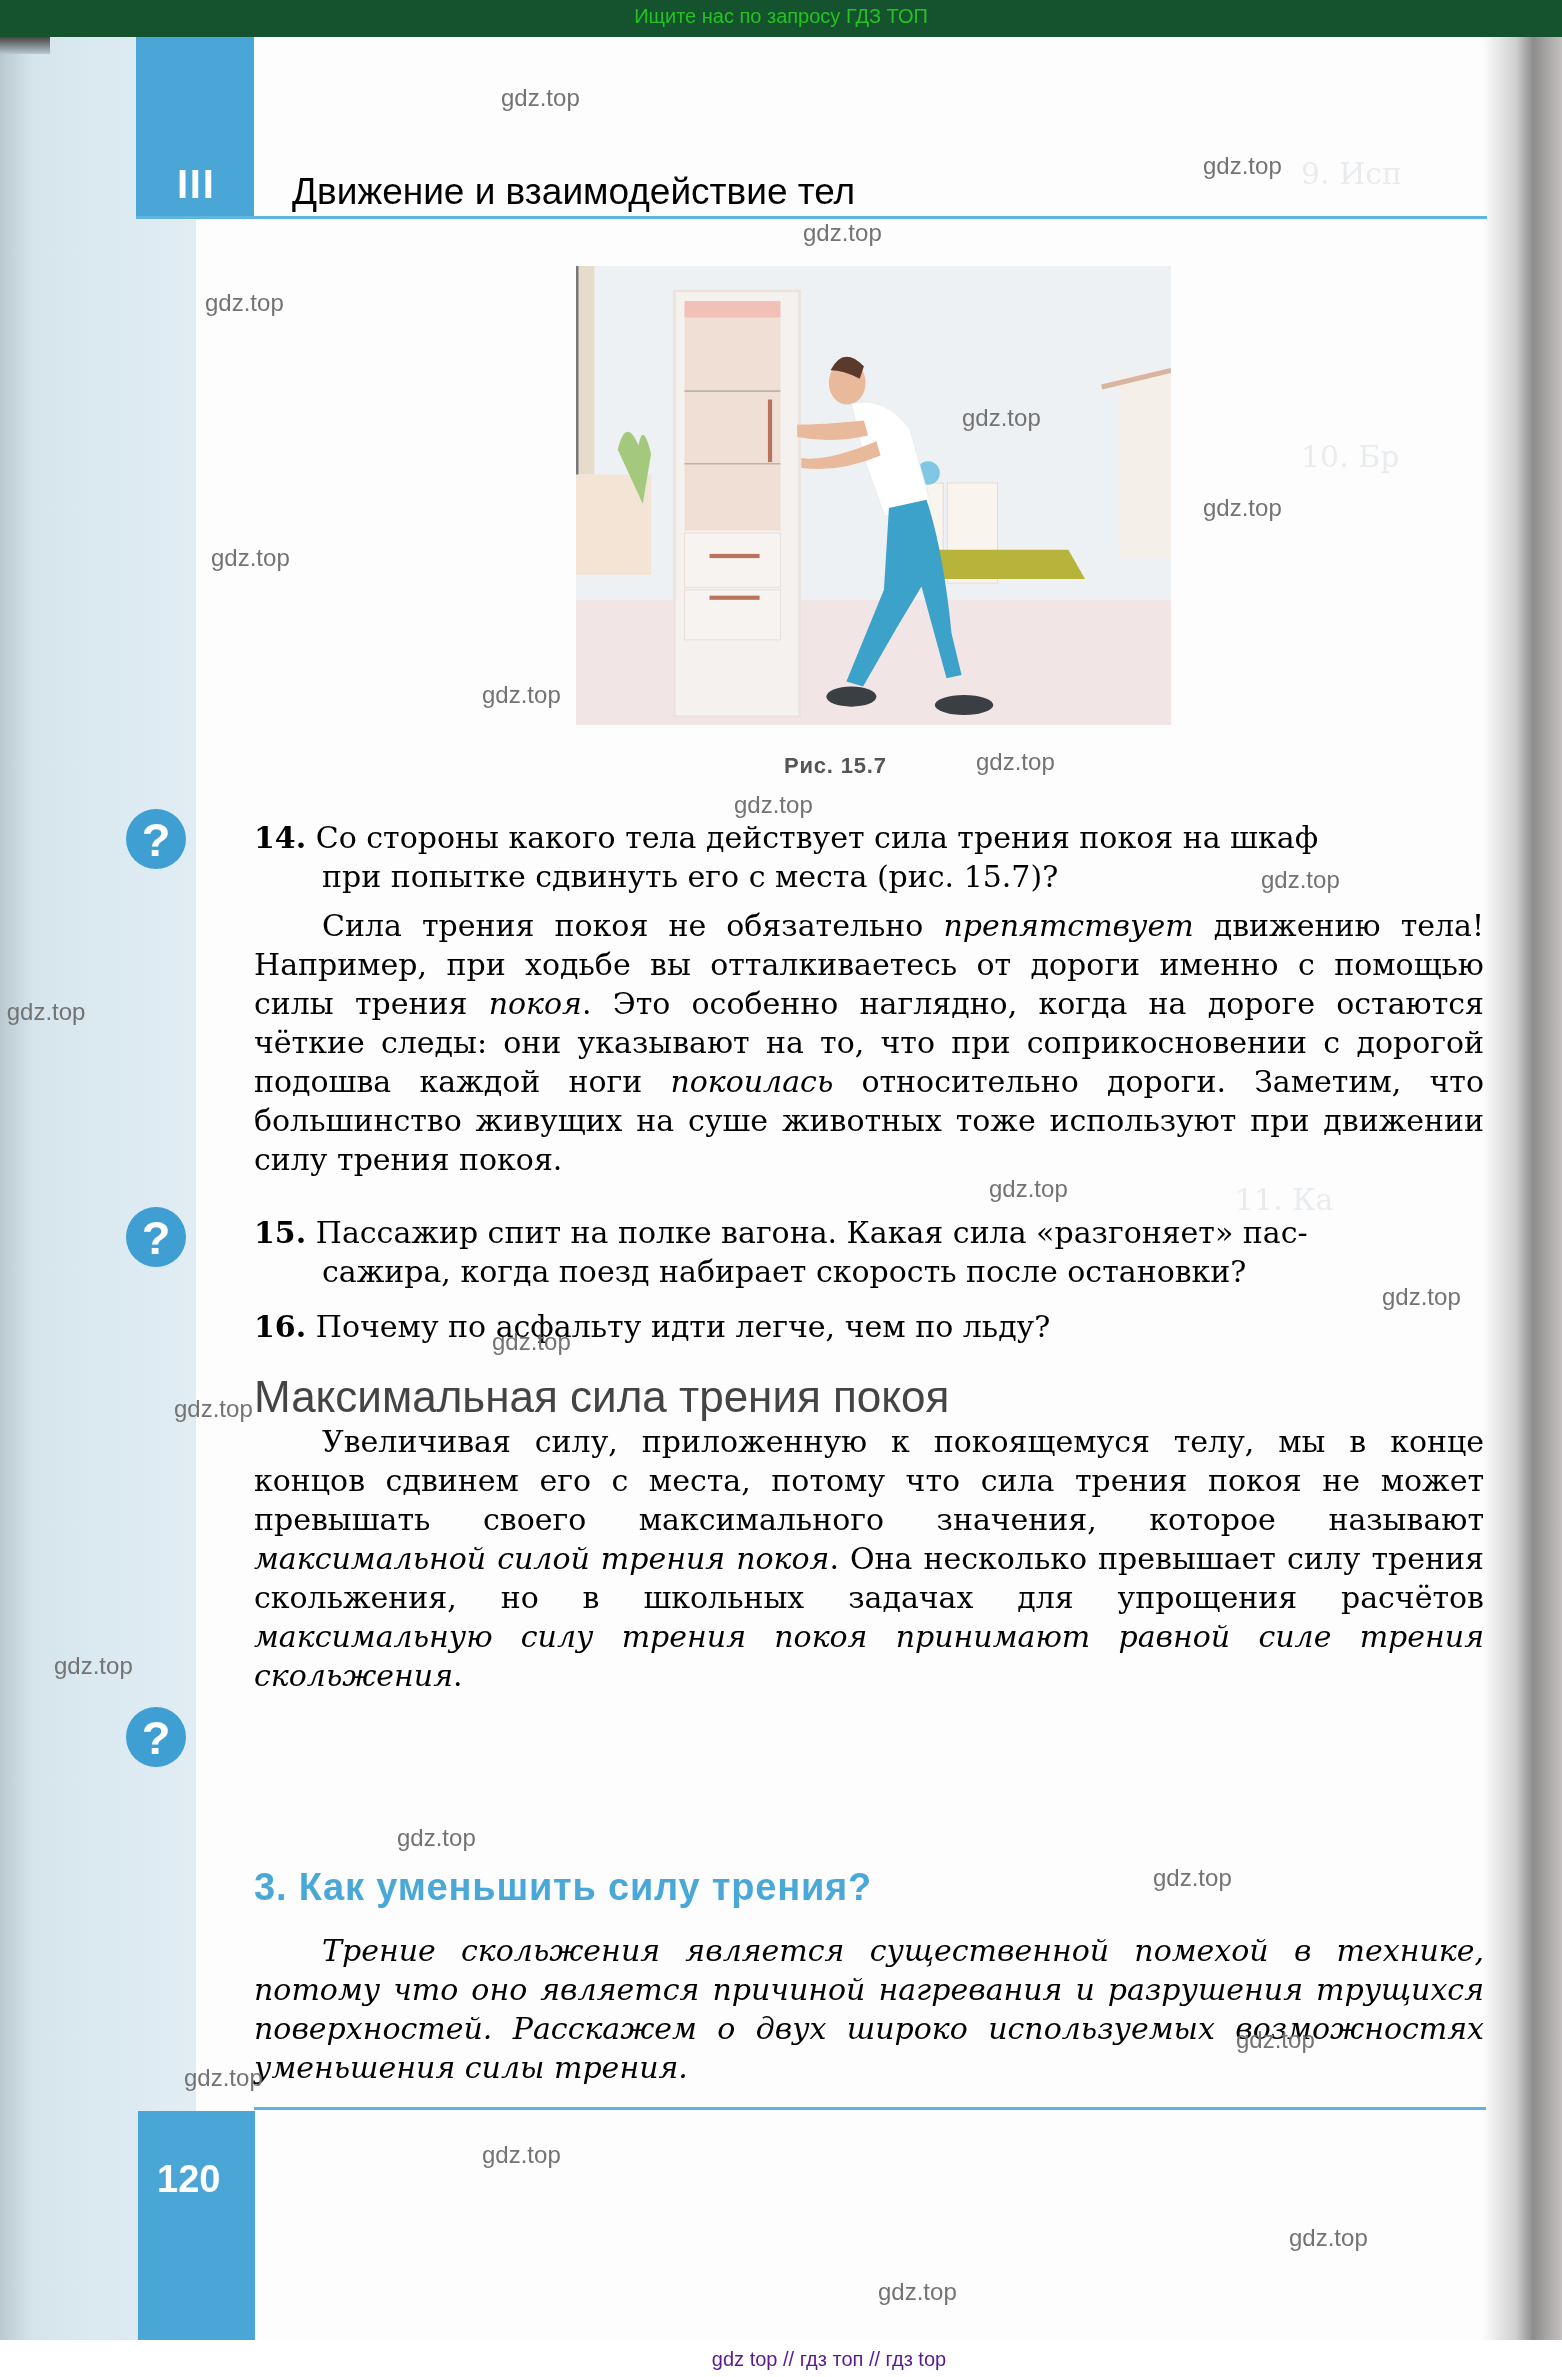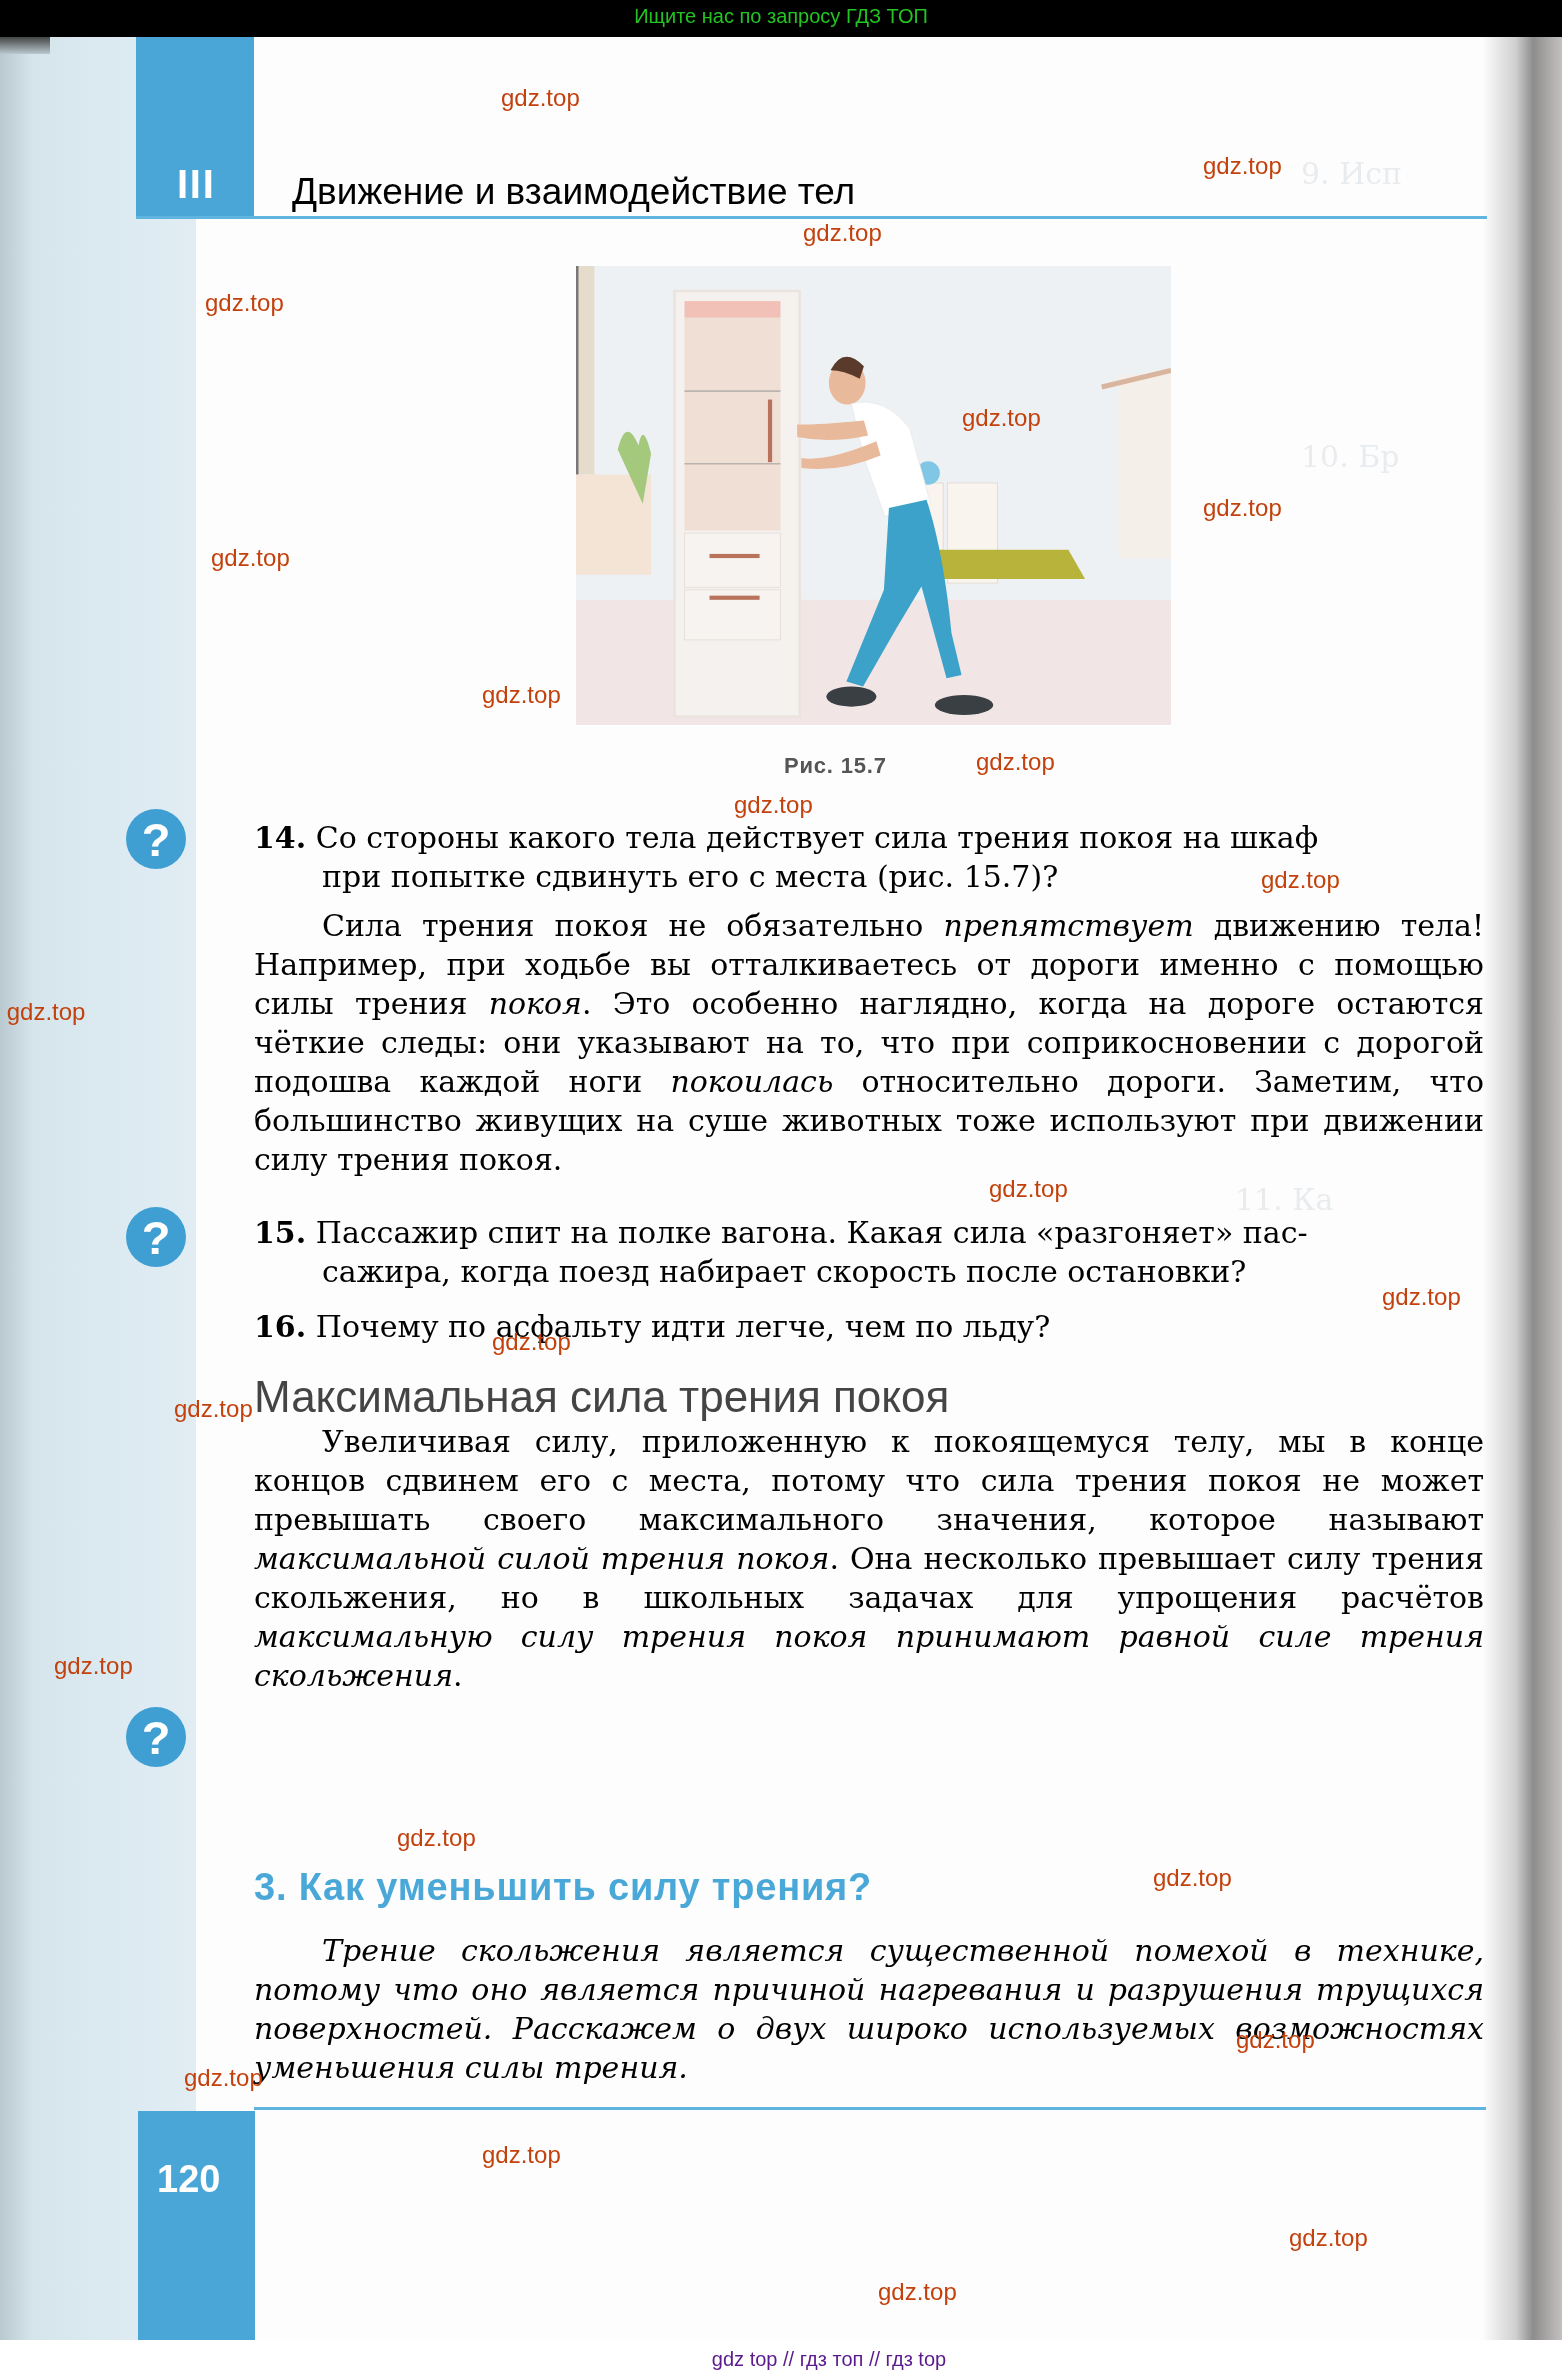--- a/index.html
+++ b/index.html
@@ -1,18 +1,18 @@
 <!DOCTYPE html>
 <html style="font-size:13.3px"><head>
 <meta charset="utf-8">
 <style>
   html, body { margin:0; padding:0; }
   body { width:1562px; height:2377px; position:relative; background:#ffffff; overflow:hidden;
          font-family:"DejaVu Serif", serif; }
-  .top-banner { position:absolute; left:0; top:0; width:1562px; height:37px; background:#000000;
+  .top-banner { position:absolute; left:0; top:0; width:1562px; height:37px; background:#14532d;
                 text-align:center; font-family:"Liberation Sans", sans-serif; font-size:20px;
                 color:#22c322; line-height:33px; }
   .bottom-banner { position:absolute; left:0; top:2340px; width:1562px; height:38px; background:#fff;
                    text-align:center; font-family:"Liberation Sans", sans-serif; font-size:20px;
                    color:#5b1a8c; line-height:38px;padding-left:48px; }
   .scan { position:absolute; left:0; top:37px; width:1562px; height:2303px; background:#fdfdfd; overflow:hidden; }
   .left-margin { position:absolute; left:0; top:0; width:196px; height:100%;
                  background:linear-gradient(90deg,#b9c9cf 0px,#d6e5ec 33px,#dbe9f1 100px,#e1edf3 196px); }
   .right-shadow { position:absolute; right:0; top:0; width:79px; height:100%;
                   background:linear-gradient(90deg,#fcfcfc 0px,#cfcfcf 33px,#8e8c8c 50px,#aeabab 67px,#c4c0c0 79px); }
@@ -33,21 +33,21 @@
   .text { position:absolute; left:254px; width:1230px; font-size:30px; line-height:39px; color:#000000; text-align:justify; }
   .text .num { font-weight:bold; }
   .text i { font-style:italic; }
   .indent { text-indent:68px; }
   .hang-line2 { padding-left:68px; }
   .subhead { position:absolute; left:254px; font-family:"Liberation Sans",sans-serif; font-weight:normal; font-size:44px; color:#444; }
   .section-head { position:absolute; left:254px; font-family:"Liberation Sans",sans-serif; font-weight:bold; font-size:38px; color:#4aa8d8; letter-spacing:0.8px; }
   .bottom-rule { position:absolute; left:254px; top:2070px; width:1232px; height:3.3px; background:#5fb5df; }
   .page-band { position:absolute; left:138px; top:2074px; width:117px; height:234px; background:#4aa6d6; }
   .page-number { position:absolute; left:157px; top:2121px; color:#fff; font-family:"Liberation Sans",sans-serif; font-weight:bold; font-size:38px; }
-  .wm { position:absolute; font-family:"Liberation Sans",sans-serif; font-size:24px; color:#c2410c; }
+  .wm { position:absolute; font-family:"Liberation Sans",sans-serif; font-size:24px; color:#737373; }
   .showthrough { position:absolute; color:#e9ecef; font-size:30px; line-height:39px; white-space:nowrap; }
 </style>
 </head>
 <body>
 
 <div class="top-banner">Ищите нас по запросу ГДЗ ТОП</div>
 
 <div class="scan">
   <div class="left-margin"></div>
   <div class="top-corner-shade"></div>

